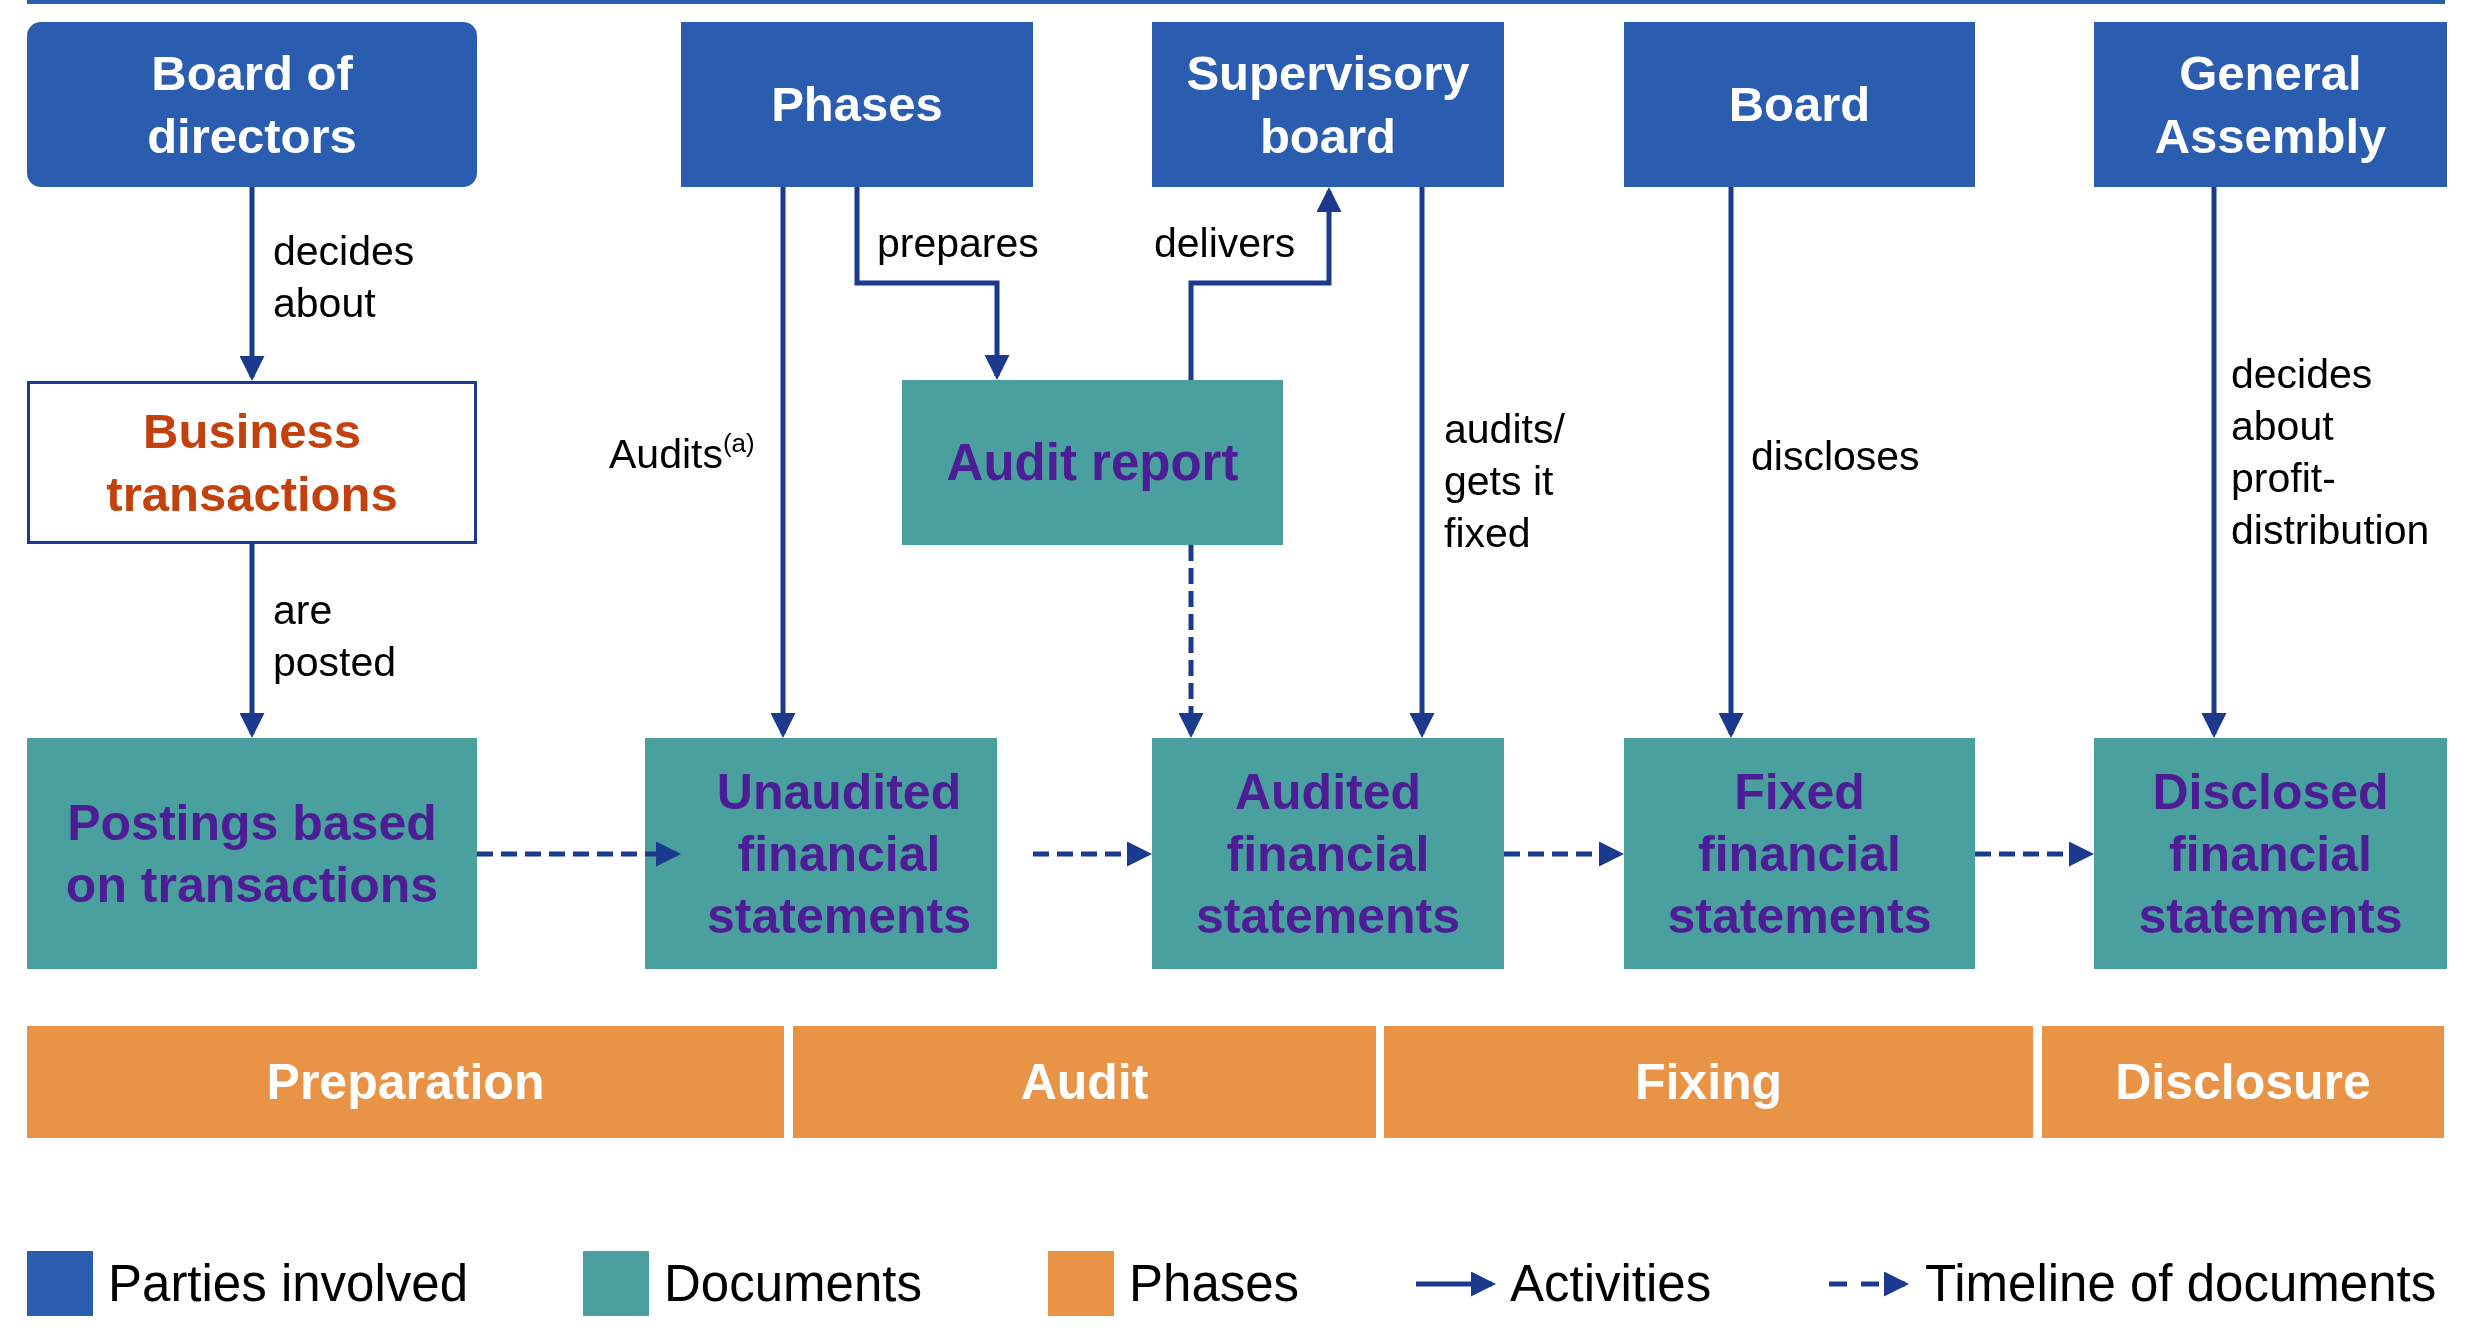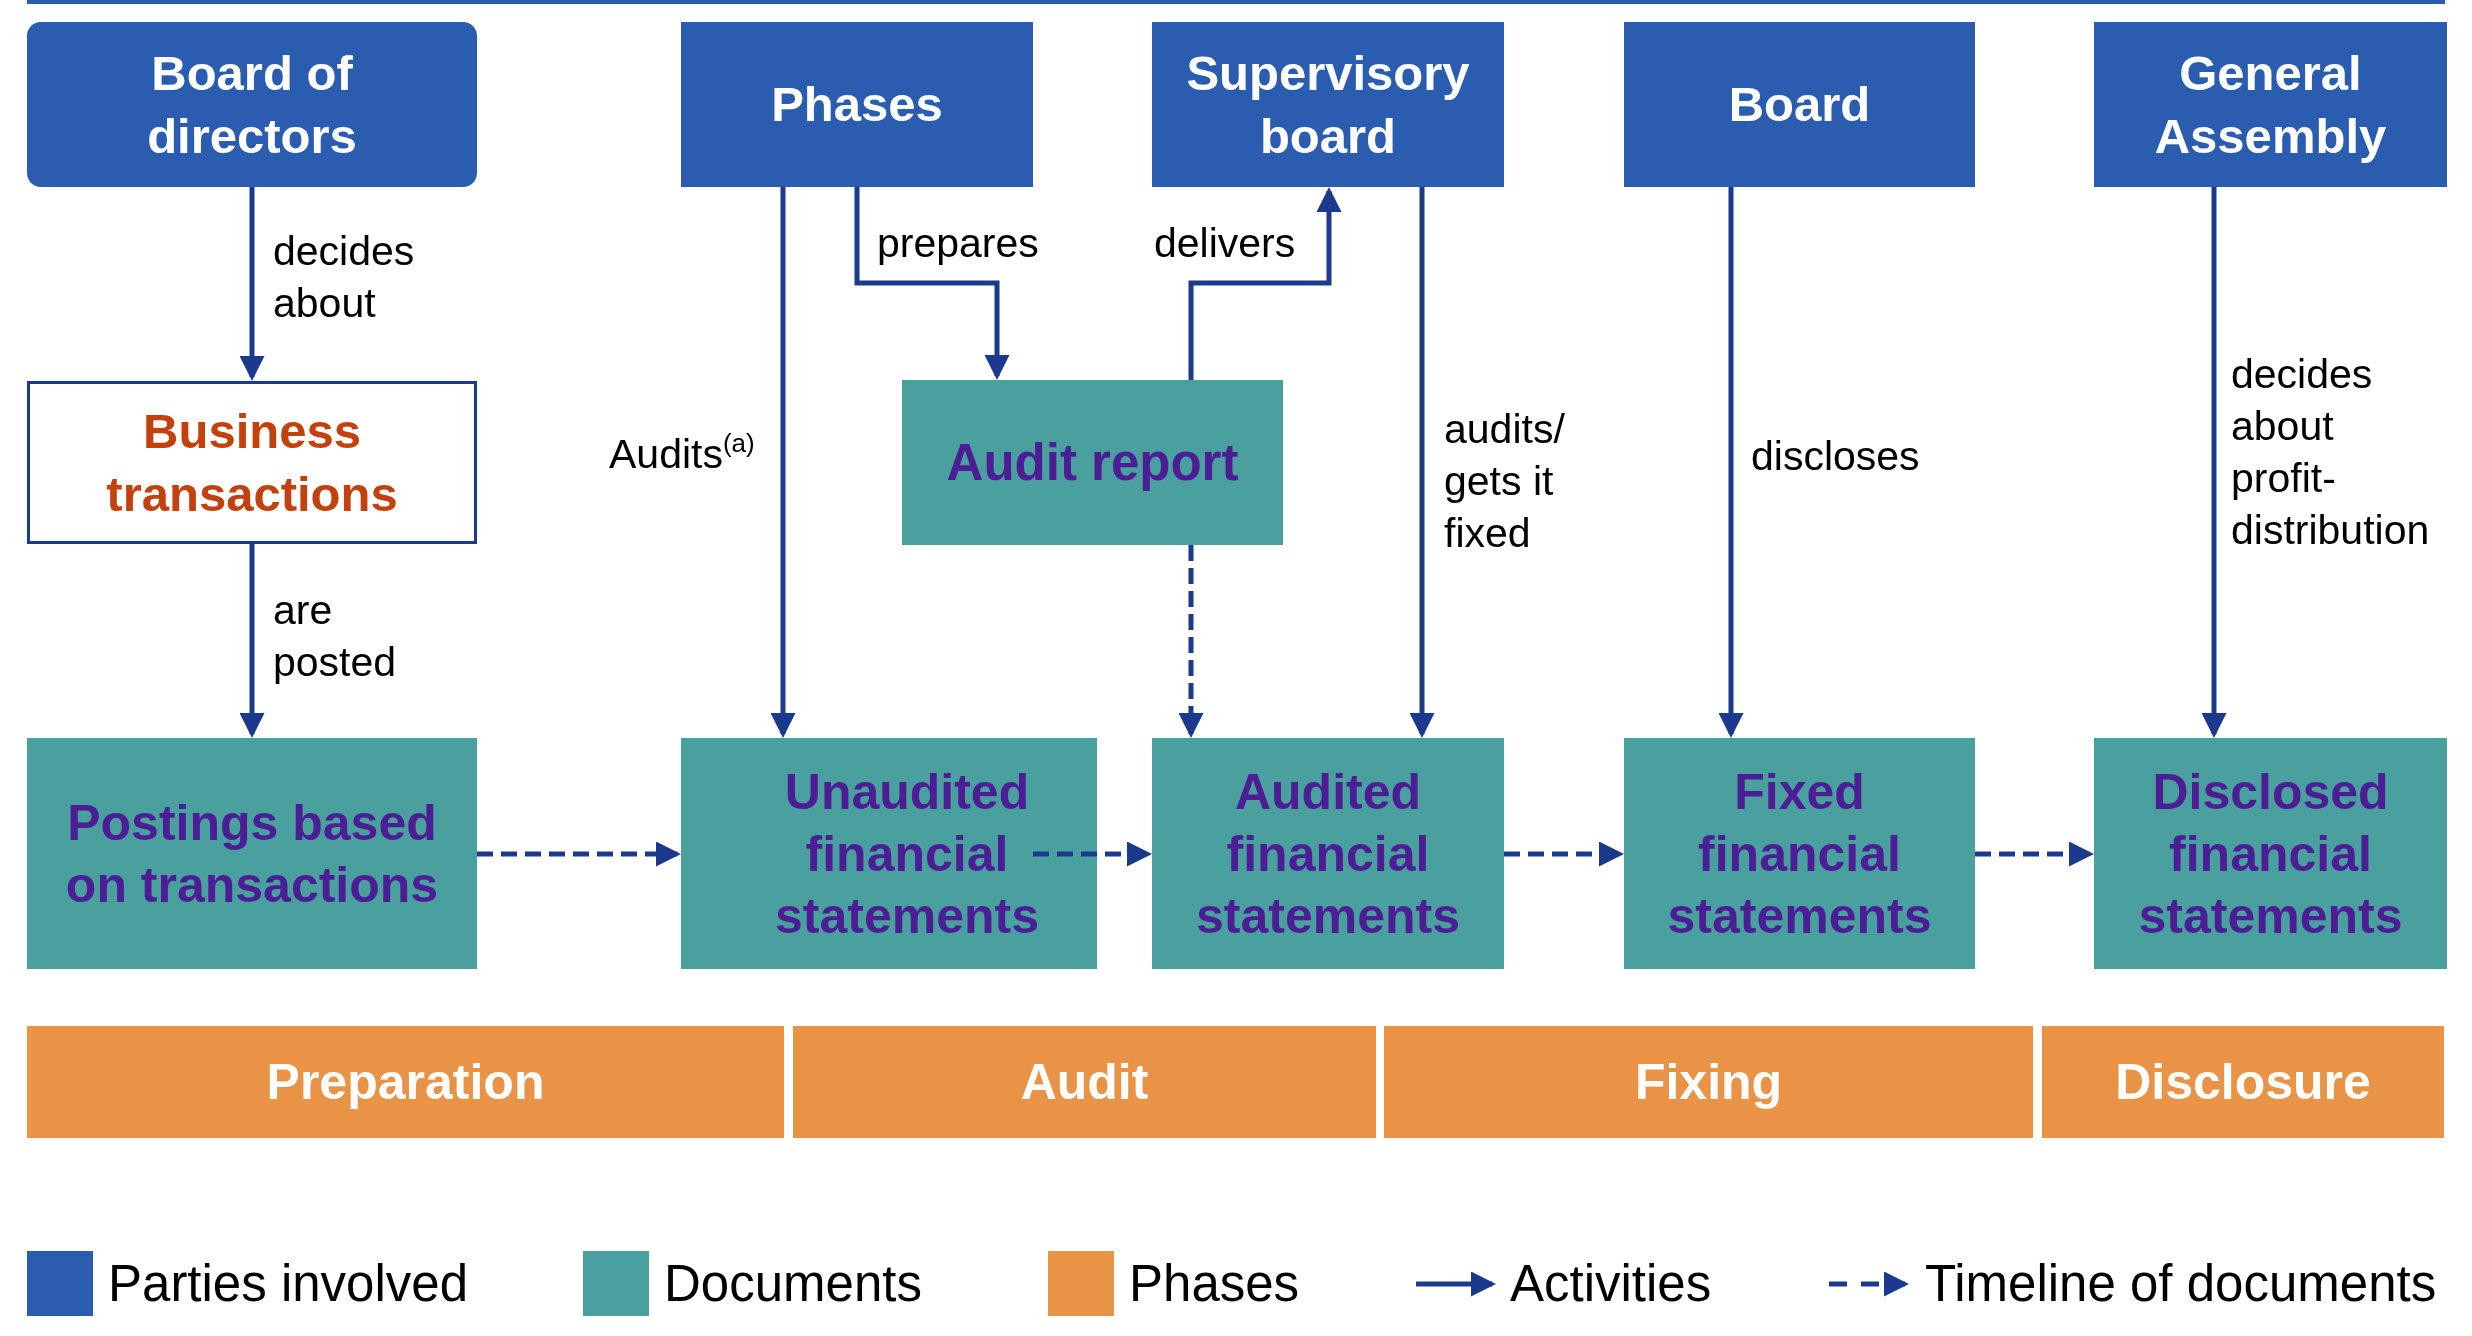--- a/index.html
+++ b/index.html
@@ -33,21 +33,21 @@
 <div class="box party" style="left:2094px;width:353px;">General
 Assembly</div>
 
 <div class="box outline" style="left:27px;top:381px;width:450px;height:163px;">Business
 transactions</div>
 
 <div class="box doc" style="left:902px;top:380px;width:381px;height:165px;font-size:51px;">Audit report</div>
 
 <div class="box doc" style="left:27px;width:450px;">Postings based
 on transactions</div>
-<div class="box doc" style="left:681px;width:416px;padding-left:36px;">Unaudited
+<div class="box doc" style="left:645px;width:352px;padding-left:36px;">Unaudited
 financial
 statements</div>
 <div class="box doc" style="left:1152px;width:352px;">Audited
 financial
 statements</div>
 <div class="box doc" style="left:1624px;width:351px;">Fixed
 financial
 statements</div>
 <div class="box doc" style="left:2094px;width:353px;">Disclosed
 financial

